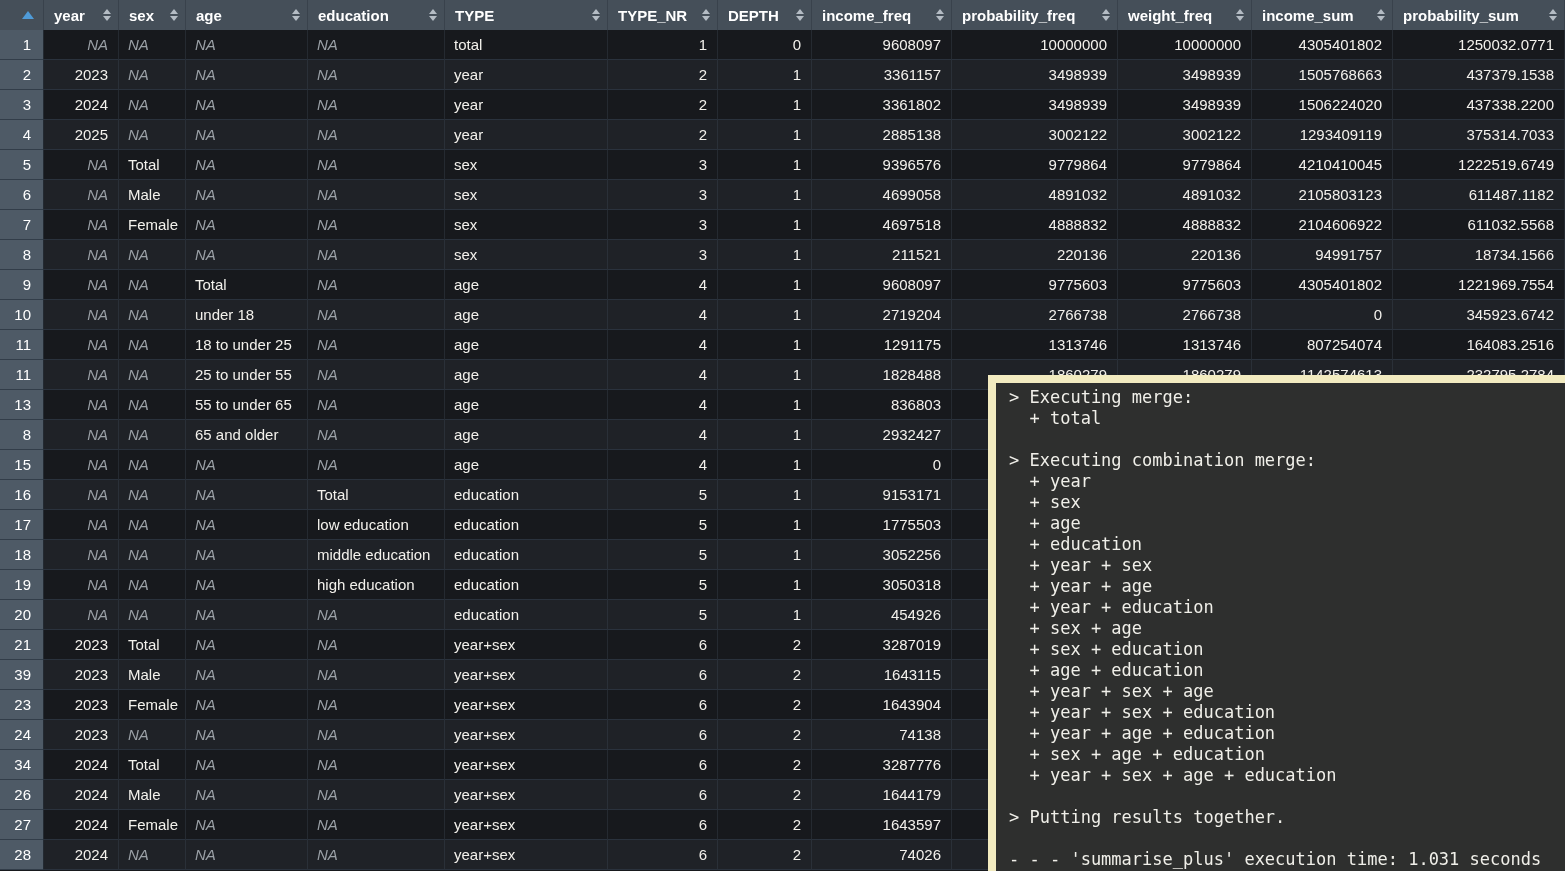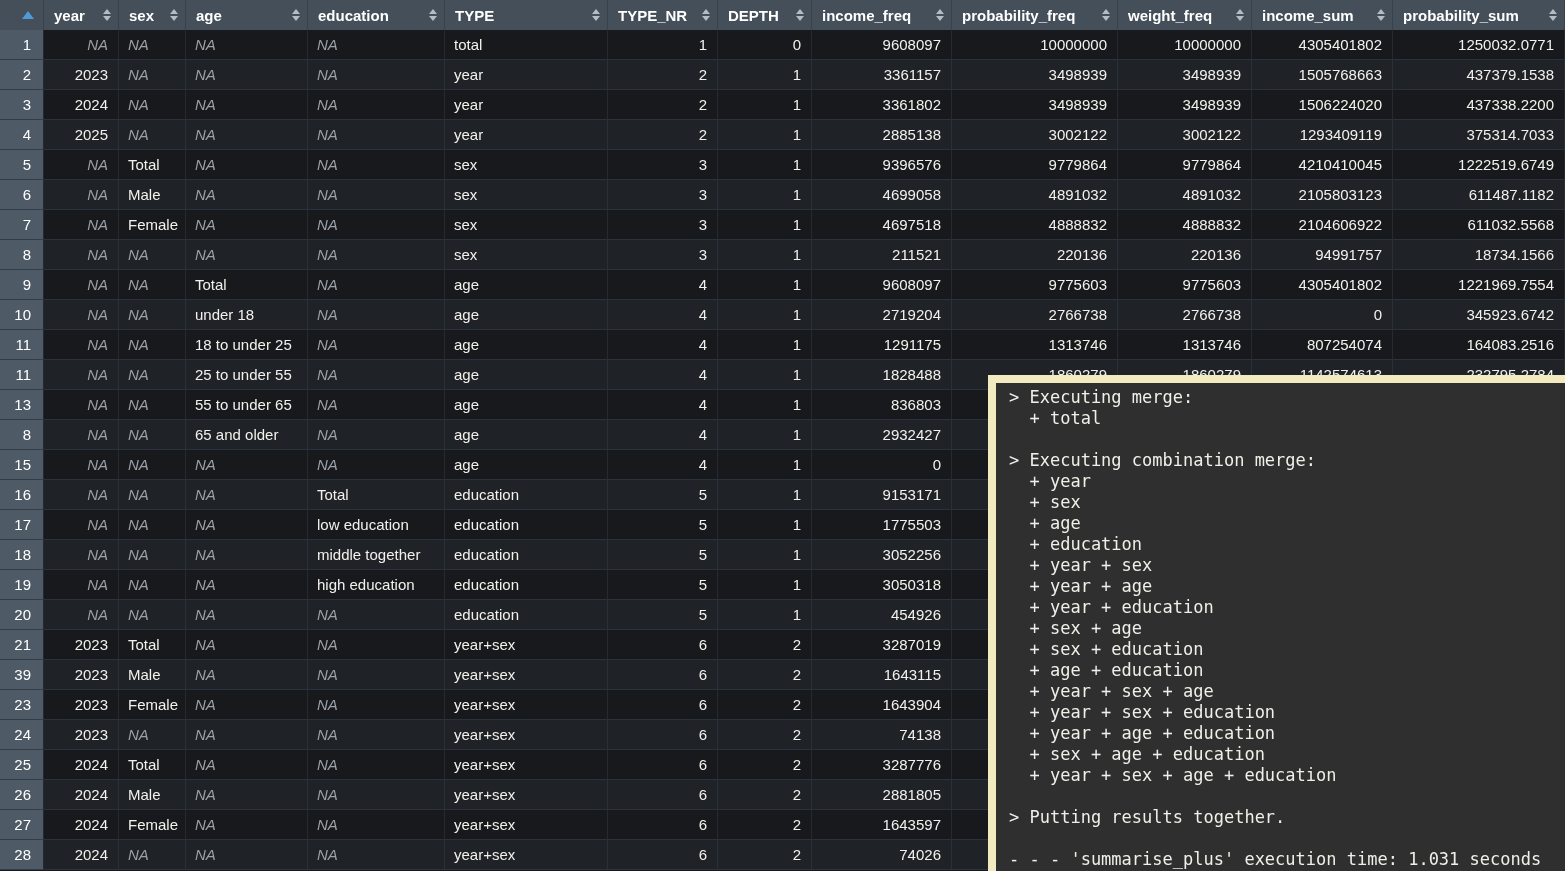--- a/index.html
+++ b/index.html
@@ -407,21 +407,21 @@
         <div class="cell c9 ar"></div>
         <div class="cell c10 ar"></div>
         <div class="cell c11 ar"></div>
         <div class="cell c12 ar"></div>
       </div>
       <div class="trow">
         <div class="cell c0 ar gut">18</div>
         <div class="cell c1 ar na">NA</div>
         <div class="cell c2 al na">NA</div>
         <div class="cell c3 al na">NA</div>
-        <div class="cell c4 al">middle together</div>
+        <div class="cell c4 al">middle education</div>
         <div class="cell c5 al">education</div>
         <div class="cell c6 ar">5</div>
         <div class="cell c7 ar">1</div>
         <div class="cell c8 ar">3052256</div>
         <div class="cell c9 ar"></div>
         <div class="cell c10 ar"></div>
         <div class="cell c11 ar"></div>
         <div class="cell c12 ar"></div>
       </div>
       <div class="trow">
@@ -508,21 +508,21 @@
         <div class="cell c5 al">year+sex</div>
         <div class="cell c6 ar">6</div>
         <div class="cell c7 ar">2</div>
         <div class="cell c8 ar">74138</div>
         <div class="cell c9 ar"></div>
         <div class="cell c10 ar"></div>
         <div class="cell c11 ar"></div>
         <div class="cell c12 ar"></div>
       </div>
       <div class="trow">
-        <div class="cell c0 ar gut">25</div>
+        <div class="cell c0 ar gut">34</div>
         <div class="cell c1 ar">2024</div>
         <div class="cell c2 al">Total</div>
         <div class="cell c3 al na">NA</div>
         <div class="cell c4 al na">NA</div>
         <div class="cell c5 al">year+sex</div>
         <div class="cell c6 ar">6</div>
         <div class="cell c7 ar">2</div>
         <div class="cell c8 ar">3287776</div>
         <div class="cell c9 ar"></div>
         <div class="cell c10 ar"></div>
@@ -531,21 +531,21 @@
       </div>
       <div class="trow">
         <div class="cell c0 ar gut">26</div>
         <div class="cell c1 ar">2024</div>
         <div class="cell c2 al">Male</div>
         <div class="cell c3 al na">NA</div>
         <div class="cell c4 al na">NA</div>
         <div class="cell c5 al">year+sex</div>
         <div class="cell c6 ar">6</div>
         <div class="cell c7 ar">2</div>
-        <div class="cell c8 ar">2881805</div>
+        <div class="cell c8 ar">1644179</div>
         <div class="cell c9 ar"></div>
         <div class="cell c10 ar"></div>
         <div class="cell c11 ar"></div>
         <div class="cell c12 ar"></div>
       </div>
       <div class="trow">
         <div class="cell c0 ar gut">27</div>
         <div class="cell c1 ar">2024</div>
         <div class="cell c2 al">Female</div>
         <div class="cell c3 al na">NA</div>

